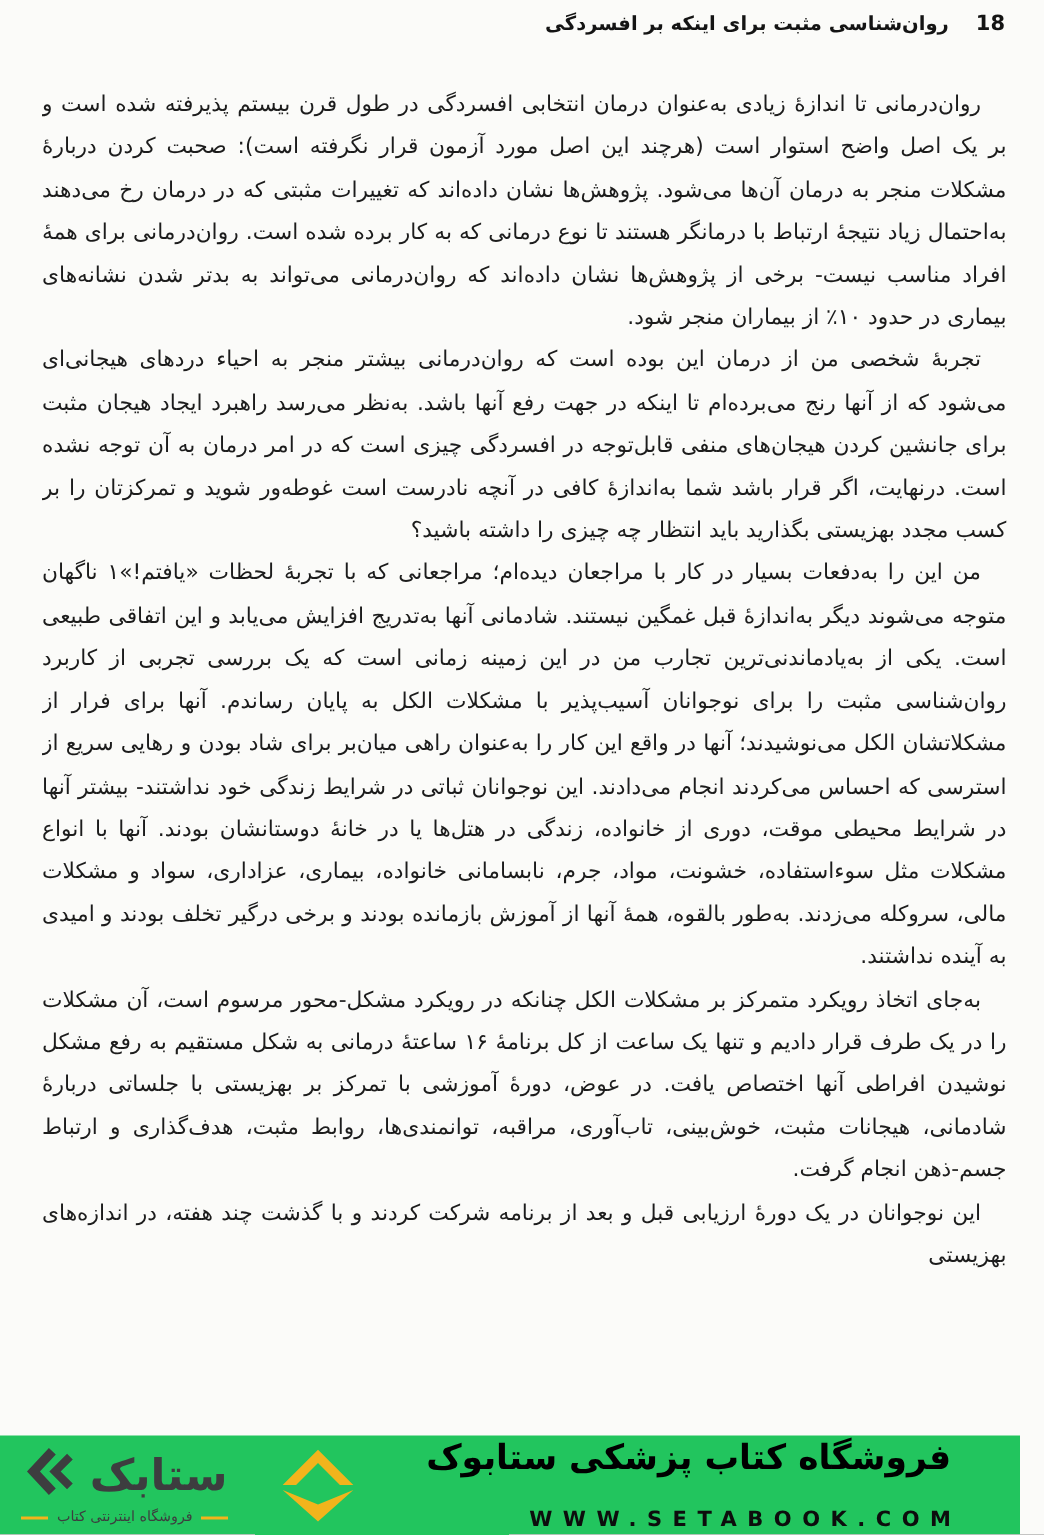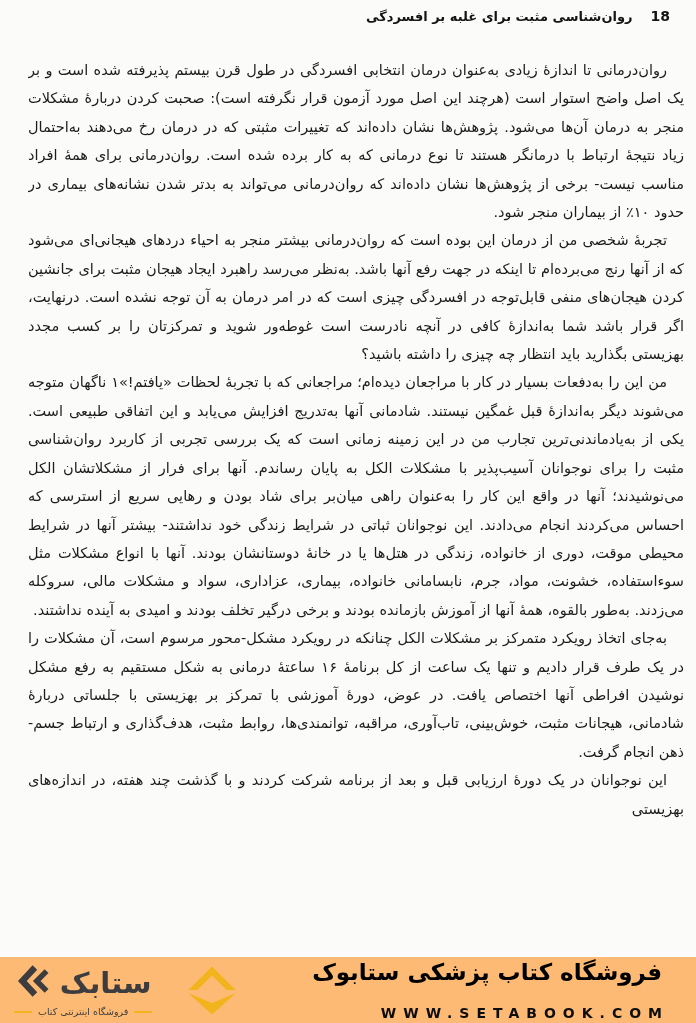--- a/index.html
+++ b/index.html
@@ -16,33 +16,33 @@
   }
   
   .running-header {
     position:absolute; top:8px; right:26px; left:26px;
     display:flex; flex-direction:row; align-items:center; gap:18px;
     font-size:13px; font-weight:bold; color:#141414;
   }
   .running-header .page-num { font-size:14px; }
   
   .body-text {
-    position:absolute; top:56px; right:12px; left:28px;
+    position:absolute; top:56px; right:25px; left:28px;
     height:965px; overflow:hidden;
     font-size:14.5px; line-height:28.4px;
     text-align:justify;
   }
   .body-text p { text-indent:17px; margin:0; }
   
   .watermark {
-    position:absolute; bottom:0; left:0; right:0; height:66px;
-    background:#fdba74;
+    position:absolute; bottom:0; left:0; right:16px; height:66px;
+    background:#22c55e;
     display:flex; align-items:center;
     direction:ltr;
-    padding:4px 34px 4px 14px;
+    padding:4px 46px 4px 14px;
   }
   .logo-block { display:flex; flex-direction:column; align-items:center; }
   .logo-row { display:flex; align-items:center; gap:7px; direction:ltr; }
   .logo-word {
     font-size:29px; font-weight:bold; color:#3d3d3f; line-height:1;
     direction:rtl;
   }
   .logo-sub {
     margin-top:3px; display:flex; align-items:center; gap:6px;
     font-size:9.5px; color:#3d3d3f; white-space:nowrap;
@@ -60,21 +60,21 @@
     margin-right:-7px;
   }
 </style>
 </head>
 <body>
 
 <div class="page">
 
   <header class="running-header">
     <span class="page-num">18</span>
-    <span class="running-title">روان‌شناسی مثبت برای غلبه بر افسردگی</span>
+    <span class="running-title">روان‌شناسی مثبت برای اینکه بر افسردگی</span>
   </header>
 
   <main class="body-text">
     <p>روان‌درمانی تا اندازهٔ زیادی به‌عنوان درمان انتخابی افسردگی در طول قرن بیستم پذیرفته شده است و بر یک اصل واضح استوار است (هرچند این اصل مورد آزمون قرار نگرفته است): صحبت کردن دربارهٔ مشکلات منجر به درمان آن‌ها می‌شود. پژوهش‌ها نشان داده‌اند که تغییرات مثبتی که در درمان رخ می‌دهند به‌احتمال زیاد نتیجهٔ ارتباط با درمانگر هستند تا نوع درمانی که به کار برده شده است. روان‌درمانی برای همهٔ افراد مناسب نیست- برخی از پژوهش‌ها نشان داده‌اند که روان‌درمانی می‌تواند به بدتر شدن نشانه‌های بیماری در حدود ۱۰٪ از بیماران منجر شود.</p>
     <p>تجربهٔ شخصی من از درمان این بوده است که روان‌درمانی بیشتر منجر به احیاء دردهای هیجانی‌ای می‌شود که از آنها رنج می‌برده‌ام تا اینکه در جهت رفع آنها باشد. به‌نظر می‌رسد راهبرد ایجاد هیجان مثبت برای جانشین کردن هیجان‌های منفی قابل‌توجه در افسردگی چیزی است که در امر درمان به آن توجه نشده است. درنهایت، اگر قرار باشد شما به‌اندازهٔ کافی در آنچه نادرست است غوطه‌ور شوید و تمرکزتان را بر کسب مجدد بهزیستی بگذارید باید انتظار چه چیزی را داشته باشید؟</p>
     <p>من این را به‌دفعات بسیار در کار با مراجعان دیده‌ام؛ مراجعانی که با تجربهٔ لحظات «یافتم!»۱ ناگهان متوجه می‌شوند دیگر به‌اندازهٔ قبل غمگین نیستند. شادمانی آنها به‌تدریج افزایش می‌یابد و این اتفاقی طبیعی است. یکی از به‌یادماندنی‌ترین تجارب من در این زمینه زمانی است که یک بررسی تجربی از کاربرد روان‌شناسی مثبت را برای نوجوانان آسیب‌پذیر با مشکلات الکل به پایان رساندم. آنها برای فرار از مشکلاتشان الکل می‌نوشیدند؛ آنها در واقع این کار را به‌عنوان راهی میان‌بر برای شاد بودن و رهایی سریع از استرسی که احساس می‌کردند انجام می‌دادند. این نوجوانان ثباتی در شرایط زندگی خود نداشتند- بیشتر آنها در شرایط محیطی موقت، دوری از خانواده، زندگی در هتل‌ها یا در خانهٔ دوستانشان بودند. آنها با انواع مشکلات مثل سوءاستفاده، خشونت، مواد، جرم، نابسامانی خانواده، بیماری، عزاداری، سواد و مشکلات مالی، سروکله می‌زدند. به‌طور بالقوه، همهٔ آنها از آموزش بازمانده بودند و برخی درگیر تخلف بودند و امیدی به آینده نداشتند.</p>
     <p>به‌جای اتخاذ رویکرد متمرکز بر مشکلات الکل چنانکه در رویکرد مشکل-محور مرسوم است، آن مشکلات را در یک طرف قرار دادیم و تنها یک ساعت از کل برنامهٔ ۱۶ ساعتهٔ درمانی به شکل مستقیم به رفع مشکل نوشیدن افراطی آنها اختصاص یافت. در عوض، دورهٔ آموزشی با تمرکز بر بهزیستی با جلساتی دربارهٔ شادمانی، هیجانات مثبت، خوش‌بینی، تاب‌آوری، مراقبه، توانمندی‌ها، روابط مثبت، هدف‌گذاری و ارتباط جسم-ذهن انجام گرفت.</p>
     <p>این نوجوانان در یک دورهٔ ارزیابی قبل و بعد از برنامه شرکت کردند و با گذشت چند هفته، در اندازه‌های بهزیستی</p>
   </main>
 

